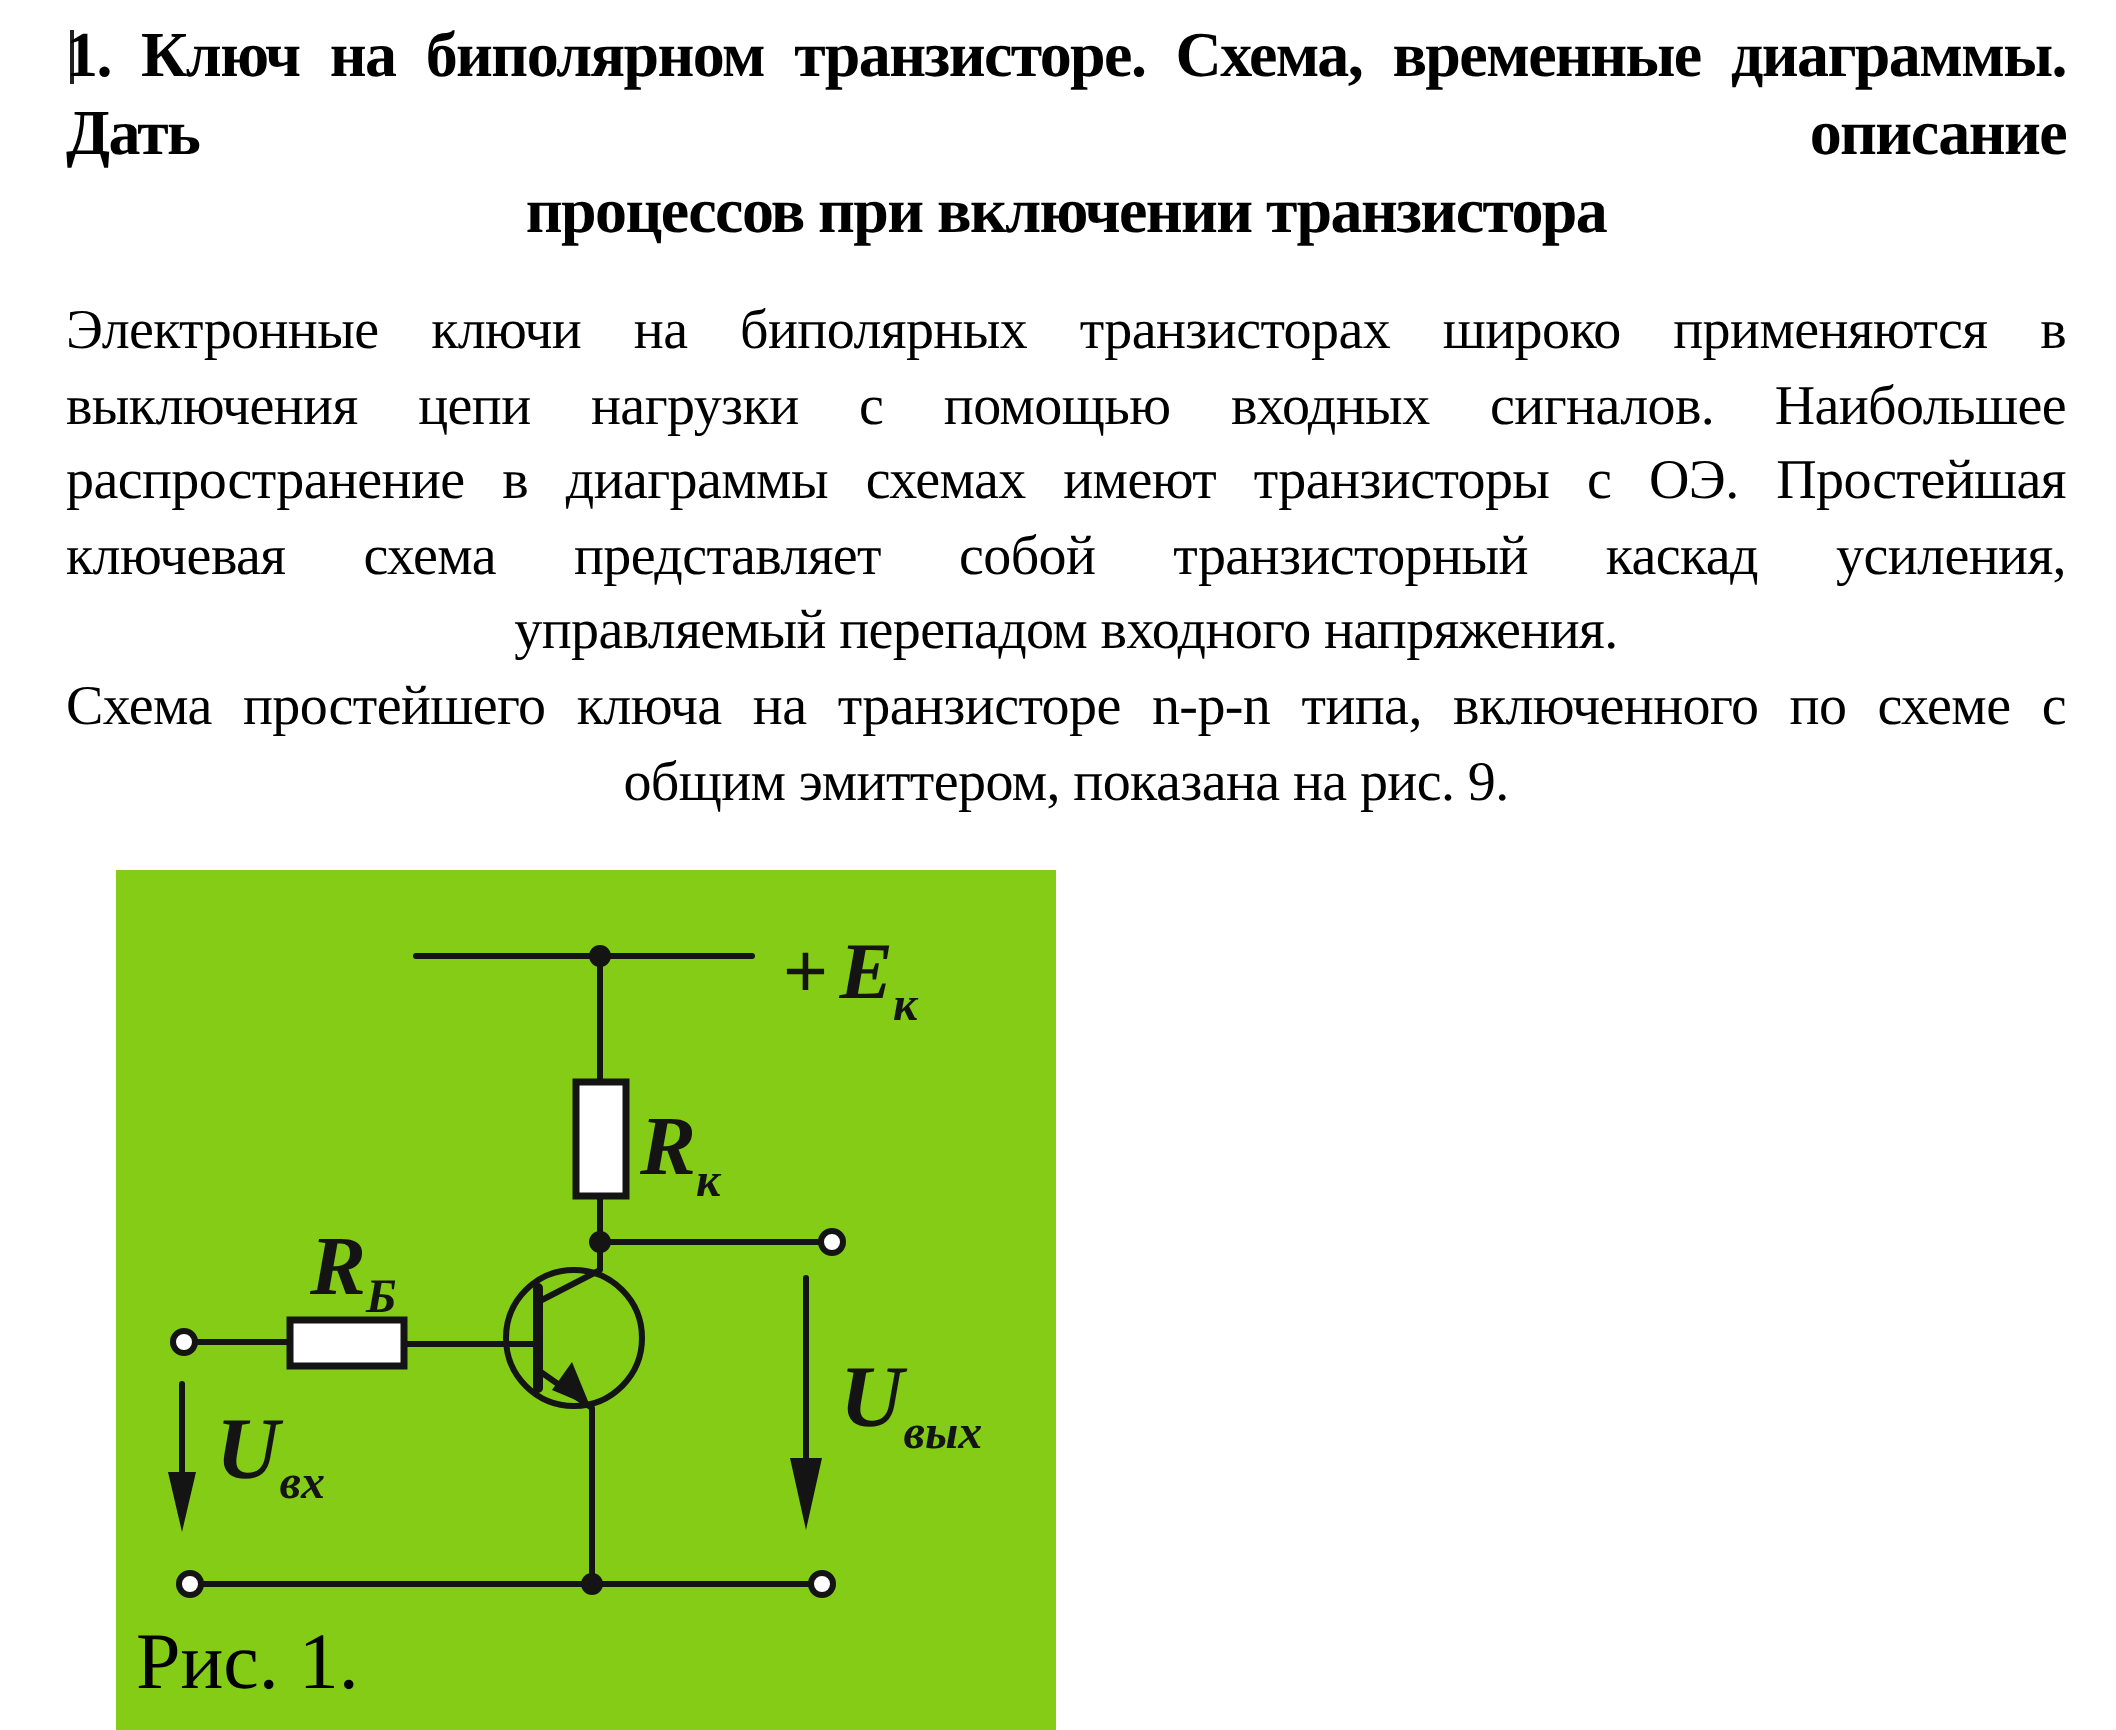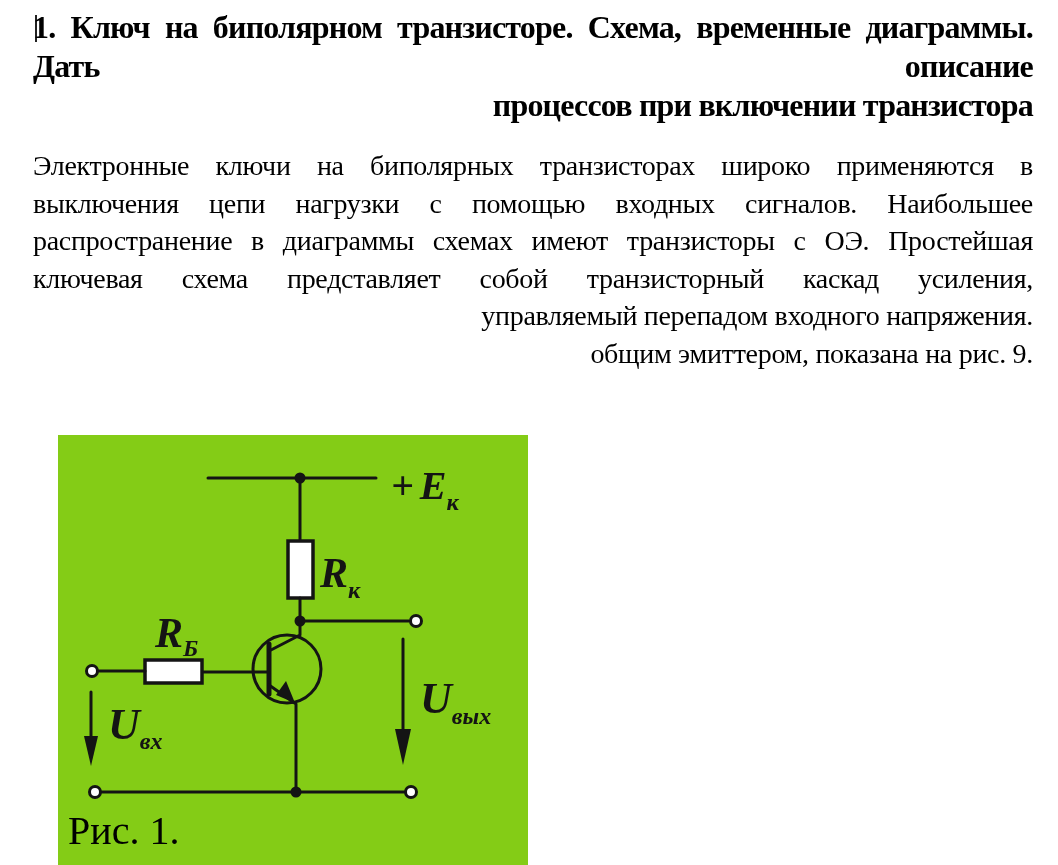--- a/index.html
+++ b/index.html
@@ -35,21 +35,21 @@
   }
   .bodytext {
     position: absolute;
     left: 33px; top: 123px;
     width: 1000px;
     font-size: 28px;
     line-height: 37.6px;
     letter-spacing: -0.3px;
     margin-top: 24px;
   }
-  .line { text-align: right; }
+  .line { text-align: center; }
   .line.just { text-align: justify; text-align-last: justify; }
   .fig {
     position: absolute;
     left: 58px; top: 435px;
     width: 470px; height: 430px;
     margin: 0;
     background: #84cc16;
   }
   .wire { stroke: var(--ink); stroke-width: 3; fill: none; stroke-linecap: round; stroke-linejoin: round; }
   .bar  { stroke: var(--ink); stroke-width: 5; fill: none; stroke-linecap: round; }
@@ -81,20 +81,21 @@
     <div class="line just">1. Ключ на биполярном транзисторе. Схема, временные диаграммы. Дать описание</div>
     <div class="line">процессов при включении транзистора</div>
   </h1>
 
   <div class="bodytext">
     <div class="line just">Электронные ключи на биполярных транзисторах широко применяются в</div>
     <div class="line just">выключения цепи нагрузки с помощью входных сигналов. Наибольшее</div>
     <div class="line just">распространение в диаграммы схемах имеют транзисторы с ОЭ. Простейшая</div>
     <div class="line just">ключевая схема представляет собой транзисторный каскад усиления,</div>
     <div class="line">управляемый перепадом входного напряжения.</div>
+    <div class="line just">Схема простейшего ключа на транзисторе n-p-n типа, включенного по схеме с</div>
     <div class="line">общим эмиттером, показана на рис. 9.</div>
   </div>
 
   <figure class="fig">
     <svg width="470" height="430" viewBox="0 0 470 430">
       <g>
 
         <line class="wire" x1="150" y1="43" x2="318" y2="43"></line>
         <circle class="dot" cx="242" cy="43" r="5.5"></circle>
         <text class="hand" x="333" y="64" font-size="40"><tspan>+</tspan><tspan dx="6">E</tspan><tspan class="sub" dy="11">к</tspan></text>

